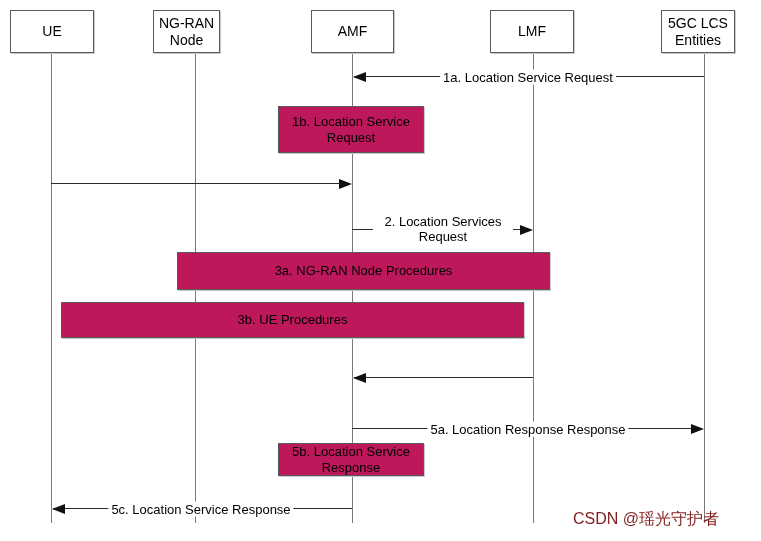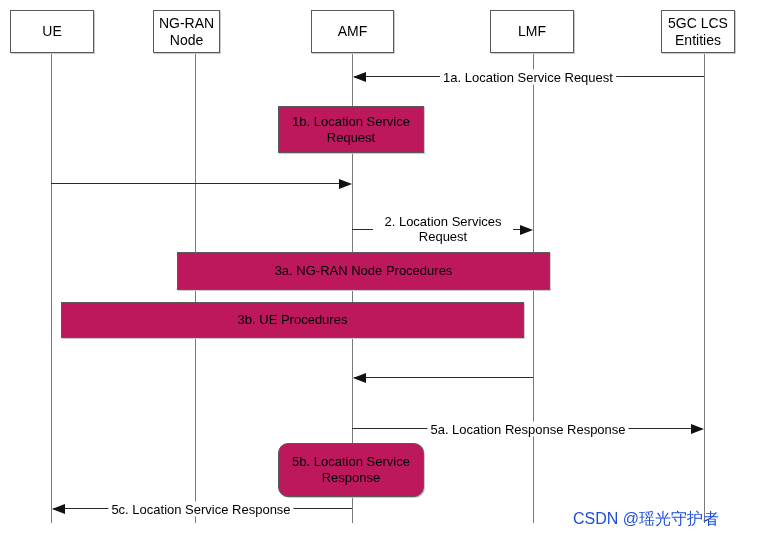--- a/index.html
+++ b/index.html
@@ -84,21 +84,21 @@
     align-items: center;
     justify-content: center;
     text-align: center;
     font-size: 13px;
     line-height: 16px;
     z-index: 3;
     padding: 0 10px;
   }
   .watermark {
     position: absolute;
-    color: #1d4ed8;
+    color: #7f1d1d;
     font-size: 16px;
     white-space: nowrap;
     z-index: 5;
     text-align: center;
   }
 </style>
 </head>
 <body>
 
 <div class="canvas">
@@ -148,21 +148,21 @@
     <span>3b. UE Procedures</span>
   </div>
 
   <div class="msg-line" style="left:354px;top:377px;width:179px;"></div>
   <div class="arrowhead left" style="left:353px;top:373px;"></div>
 
   <div class="msg-line" style="left:352px;top:428px;width:350px;"></div>
   <div class="arrowhead right" style="left:691px;top:424px;"></div>
   <div class="msg-label" style="left:528px;top:429px;">5a. Location Response Response</div>
 
-  <div class="action-box" style="left:278px;top:443px;width:146px;height:54px;border-radius:10px;">
+  <div class="action-box" style="left:278px;top:443px;width:146px;height:33px;">
     <span>5b. Location Service Response</span>
   </div>
 
   <div class="msg-line" style="left:53px;top:508px;width:299px;"></div>
   <div class="arrowhead left" style="left:52px;top:504px;"></div>
   <div class="msg-label" style="left:201px;top:509px;">5c. Location Service Response</div>
 
   <div class="watermark" style="left:573px;top:509px;">CSDN @瑶光守护者</div>
 
 </div>

